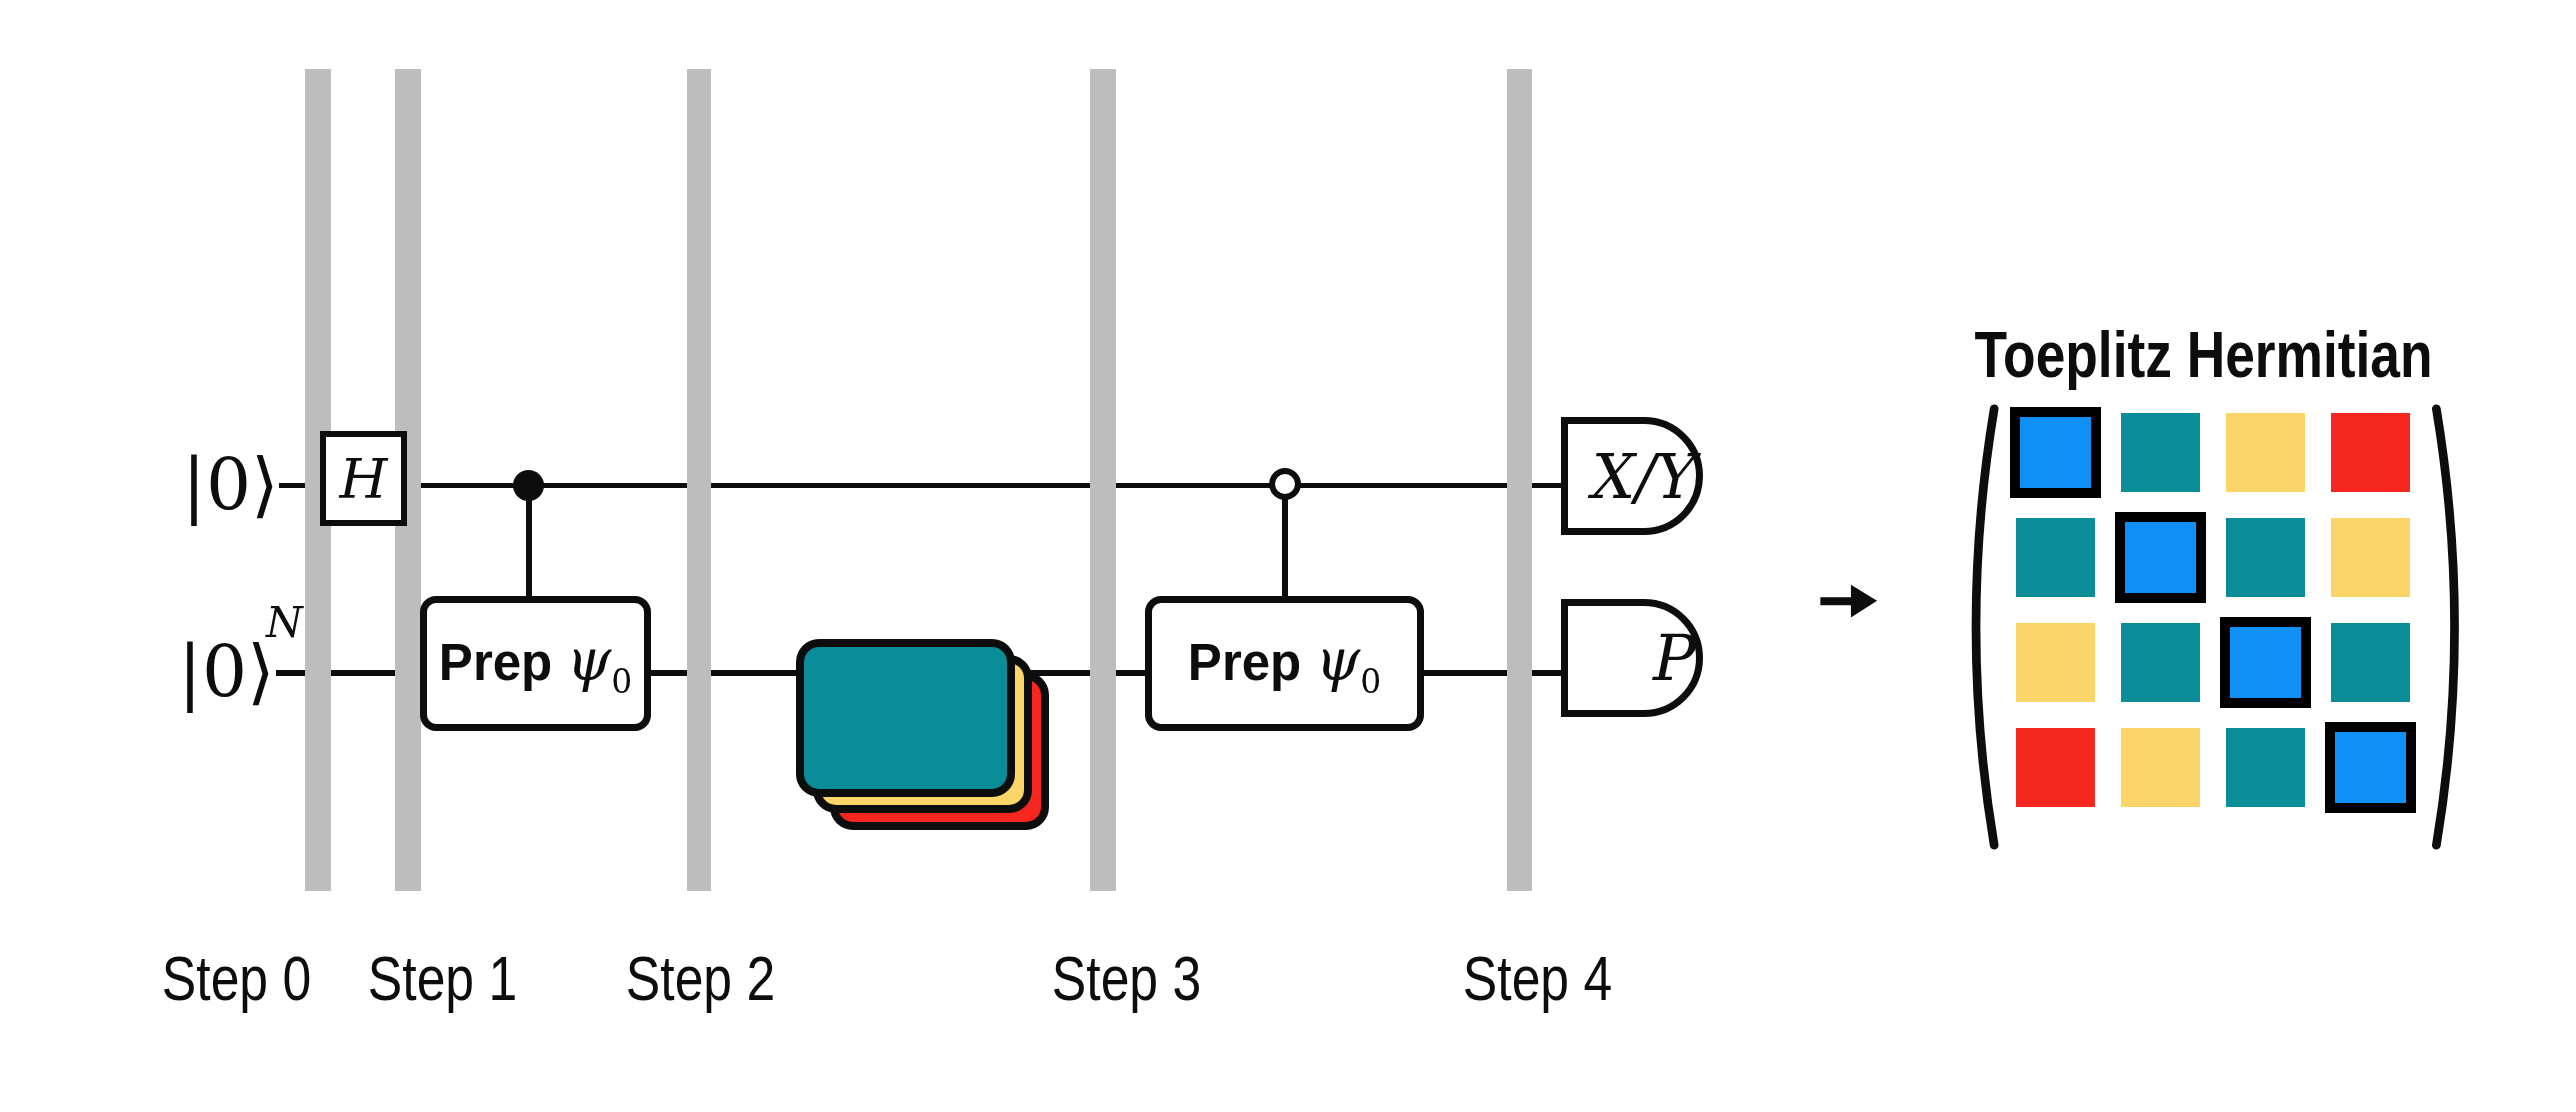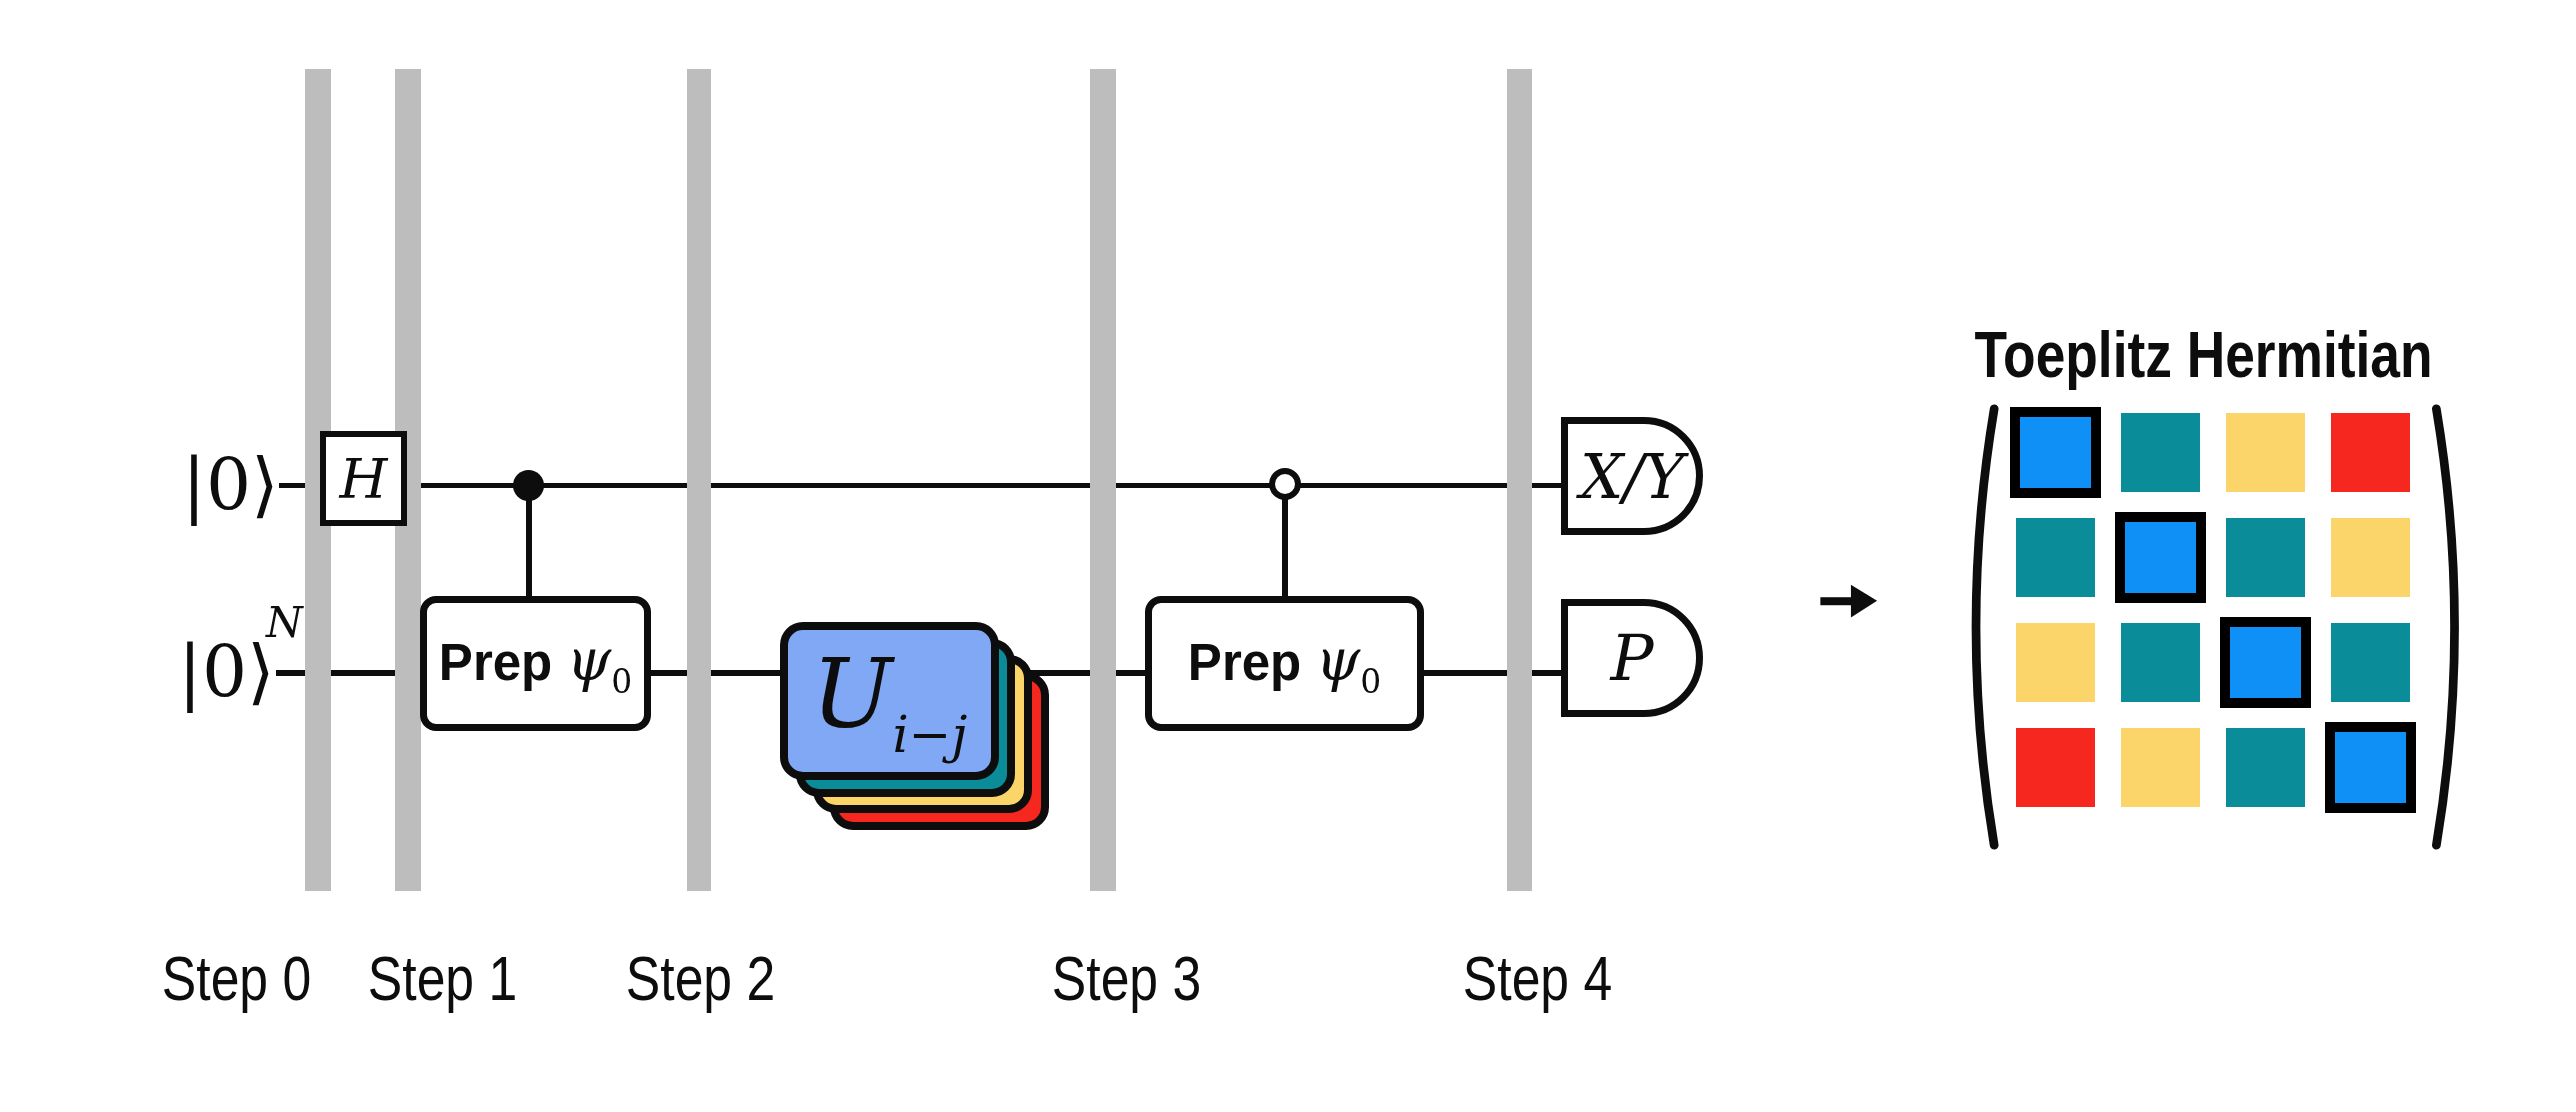--- a/index.html
+++ b/index.html
@@ -27,21 +27,21 @@
   .ctrl-open{position:absolute;width:32px;height:32px;border-radius:50%;background:#fff;
              border:6.5px solid var(--ink);box-sizing:border-box;z-index:4;}
   
   .ulayer{position:absolute;width:219px;height:158px;border:8px solid var(--ink);border-radius:23px;
           box-sizing:border-box;z-index:3;}
   .ulabel{font-size:96px;}
   .usub{font-size:51px;vertical-align:-25px;}
   
   .dgate{position:absolute;width:142px;height:118px;background:#fff;border:7.3px solid var(--ink);
          border-radius:0 59px 59px 0;box-sizing:border-box;z-index:3;
-         display:flex;align-items:center;justify-content:center;}
+         display:flex;align-items:center;justify-content:flex-end;}
   
   .steplabel{position:absolute;top:946px;width:291px;text-align:center;font-size:63px;line-height:65px;
              font-weight:500;transform:scaleX(0.82);z-index:3;}
   .mtitle{position:absolute;top:320px;left:1876px;width:655px;text-align:center;font-size:65px;
           line-height:70px;font-weight:600;transform:scaleX(0.82);z-index:3;}
   
   #matrix-grid{position:absolute;left:2016px;top:413px;display:grid;z-index:3;
                grid-template-columns:repeat(4,79px);grid-auto-rows:79px;gap:26px;}
   .mcell{width:79px;height:79px;}
   .mcell.blue{background:var(--blue);}
@@ -81,23 +81,20 @@
   </div>
 
   <div class="ctrl-dot" style="left:513px;top:470px;"></div>
   <div class="gatebox rounded" style="left:420px;top:596px;width:231px;height:135px;">
     <span class="preplabel"><span>Prep</span>&nbsp;<span class="psi">ψ</span><span class="psisub">0</span></span>
   </div>
 
   <div class="ulayer bg-red" style="left:830px;top:672px;"></div>
   <div class="ulayer bg-yellow" style="left:813px;top:655px;"></div>
   <div class="ulayer bg-teal" style="left:796px;top:639px;"></div>
-  <div class="ulayer bg-ublue" style="left:780px;top:622px;display:flex;align-items:center;justify-content:center;">
-    <span class="serifit ulabel"><span>U</span><span class="usub serifit">i−j</span></span>
-  </div>
 
   <div class="ctrl-open" style="left:1269px;top:468px;"></div>
   <div class="gatebox rounded" style="left:1145px;top:596px;width:279px;height:135px;">
     <span class="preplabel"><span>Prep</span>&nbsp;<span class="psi">ψ</span><span class="psisub">0</span></span>
   </div>
 
   <div class="dgate" style="left:1561px;top:417px;">
     <span class="serifit" style="font-size:61px;">X/Y</span>
   </div>
   <div class="dgate" style="left:1561px;top:599px;">

